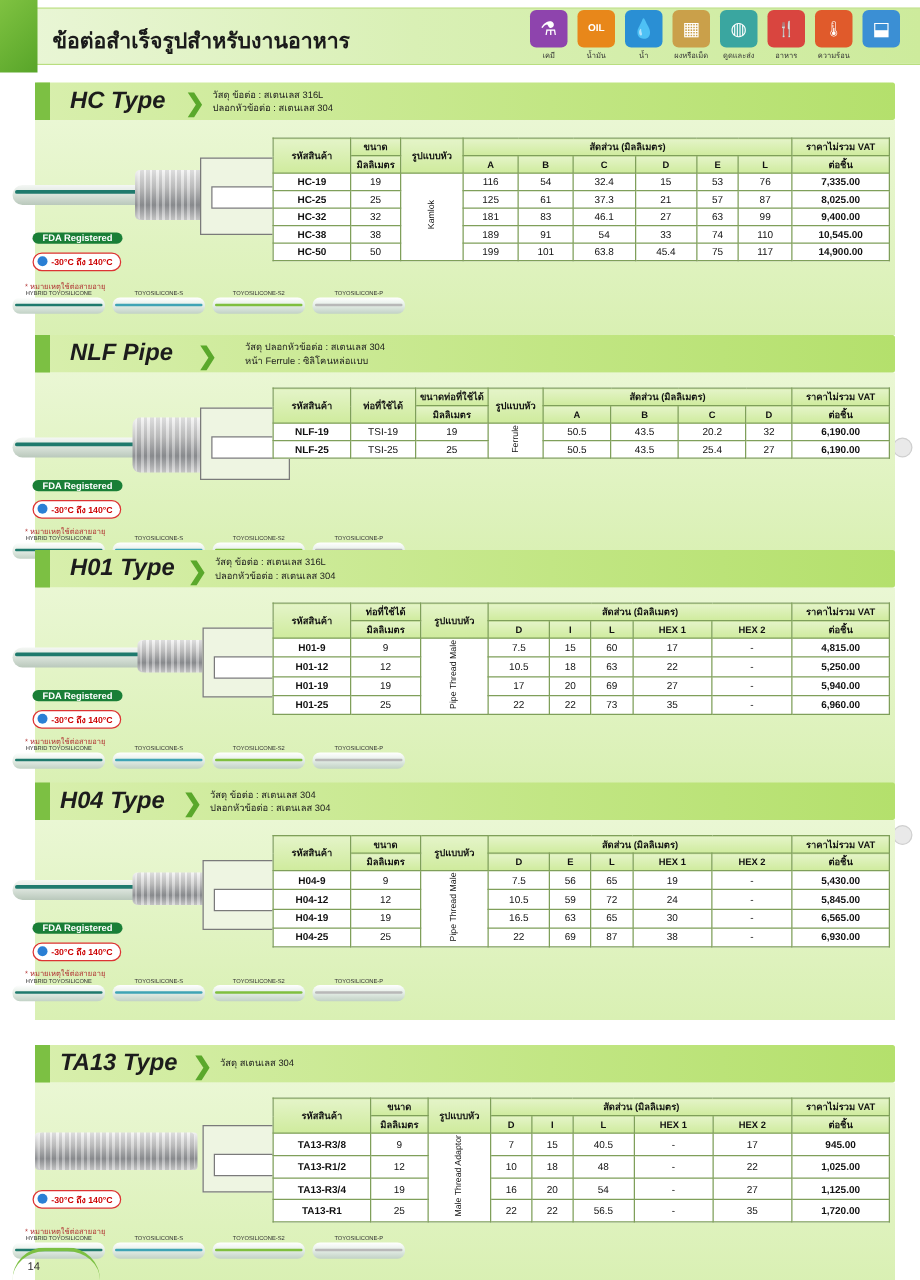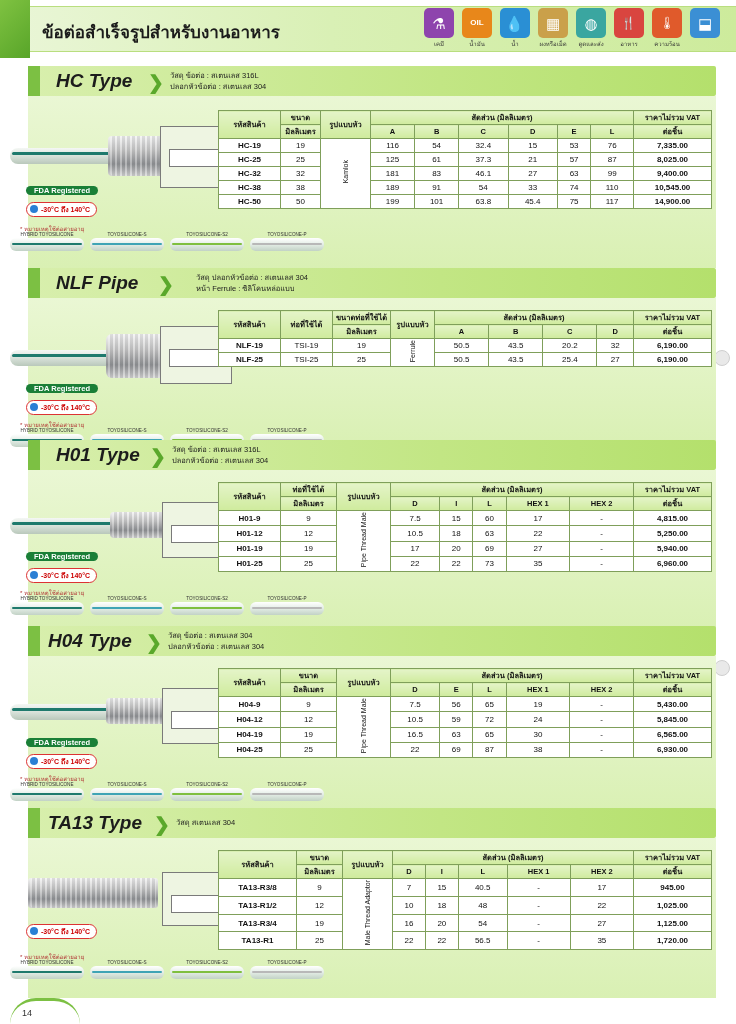--- a/index.html
+++ b/index.html
@@ -637,21 +637,21 @@
           <td>69</td>
           <td>87</td>
           <td>38</td>
           <td>-</td>
           <td class="price">6,930.00</td>
         </tr>
       </tbody>
     </table>
   </div>
 
-  <div class="section" style="top:808px;height:160px">
+  <div class="section" style="top:836px;height:160px">
     <div class="sec-body" style="height:160px"></div>
     <div class="sec-band"></div>
     <div class="sec-left-tab"></div>
     <div class="sec-title" style="left:48px">TA13 Type</div>
     <div class="sec-chev" style="left:154px">❯</div>
     <div class="sec-mat" style="left:176px; top:9px">วัสดุ สเตนเลส 304</div>
 
     <div class="photo" style="top:34px">
       <div class="fitting" style="left:18px;top:36px;width:130px;height:30px;border-radius:3px"></div>
       <div class="fitting-rings" style="left:20px;top:36px;width:126px;height:30px"></div>

